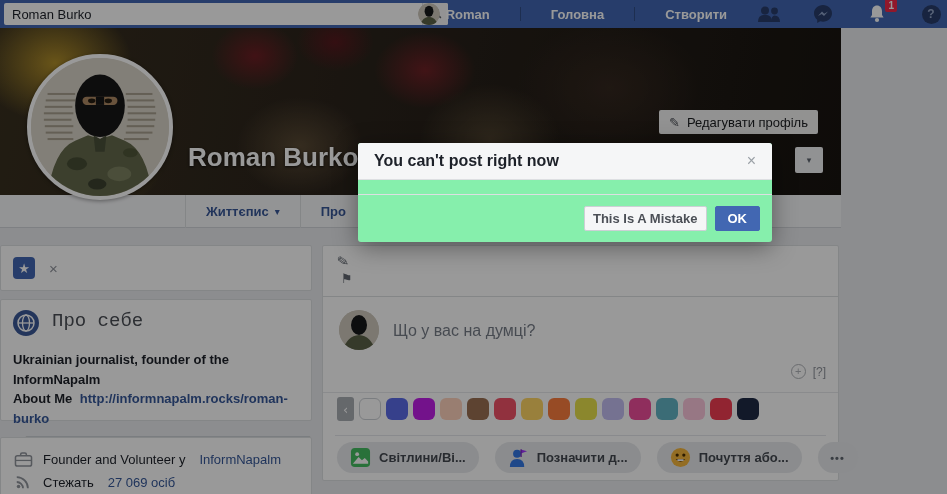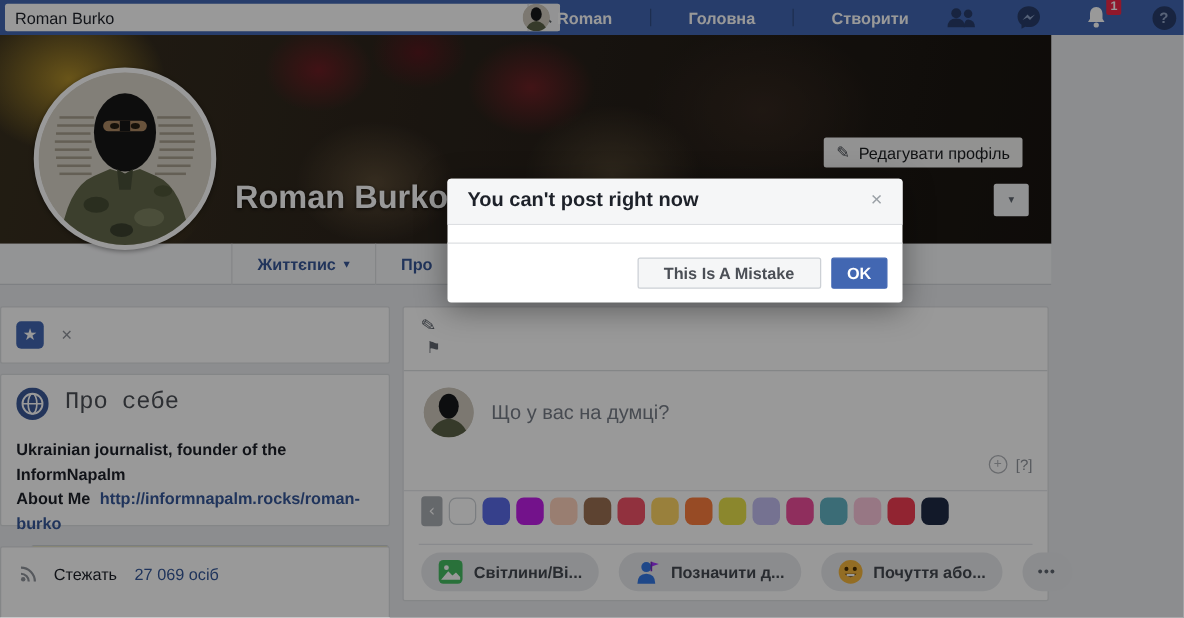--- a/index.html
+++ b/index.html
@@ -84,29 +84,29 @@
   .swatch { width:22px; height:22px; border-radius:6px; display:inline-block; cursor:pointer; }
   .swatch.white { border:1px solid #ccd0d5; }
   .comp-divider { position:absolute; left:12px; right:12px; top:189px; border-top:1px solid #e4e6eb; }
   .pill-row { position:absolute; left:14px; top:196px; display:flex; align-items:center; gap:16px; }
   .pill { height:31px; border-radius:16px; background:#e8eaed; border:none; display:flex; align-items:center; gap:8px; padding:0 13px; font-weight:bold; font-size:13px; color:#444950; cursor:pointer; font-family:inherit; white-space:nowrap; }
   .pill-ic { display:flex; flex:none; }
   .pill.more { width:40px; justify-content:center; padding:0; color:#606770; font-size:11px; letter-spacing:1px; }
 
   
   .overlay { position:absolute; inset:0; background:rgba(0,0,0,.40); z-index:50; }
-  .modal { position:absolute; left:358px; top:143px; width:364px; background:#ffffff; border-radius:3px; z-index:60; box-shadow:0 5px 25px rgba(0,0,0,.4); }
+  .modal { position:absolute; left:358px; top:143px; width:414px; background:#86efac; border-radius:3px; z-index:60; box-shadow:0 5px 25px rgba(0,0,0,.4); }
   .modal-head { background:#f5f6f7; border-bottom:1px solid #dddfe2; border-radius:3px 3px 0 0; padding:9px 16px; display:flex; align-items:center; }
   .modal-title { flex:1; font-weight:bold; font-size:16px; color:#1d2129; }
   .modal-x { color:#9aa0a6; font-size:16px; cursor:pointer; line-height:1; }
   .modal-body { padding:14px 13px 0; font-size:13.5px; letter-spacing:-0.15px; color:#1c1e21; line-height:1.45; }
   .modal-body b { margin-left:3px; }
   .learn { display:inline-block; margin-top:12px; font-size:13.5px; }
   .modal-foot { border-top:1px solid #dddfe2; margin-top:14px; padding:11px 12px; display:flex; justify-content:flex-end; gap:8px; }
-  .btn-sec { background:#f5f6f7; border:1px solid #ccd0d5; border-radius:2px; height:25px; padding:0 20px; font-weight:bold; font-size:13px; color:#4b4f56; cursor:pointer; font-family:inherit; }
+  .btn-sec { background:#f5f6f7; border:1px solid #ccd0d5; border-radius:2px; height:25px; padding:0 8px; font-weight:bold; font-size:13px; color:#4b4f56; cursor:pointer; font-family:inherit; }
   .btn-pri { background:#4267b2; border:1px solid #4267b2; border-radius:2px; height:25px; padding:0 12px; min-width:44px; font-weight:bold; font-size:13px; color:#fff; cursor:pointer; font-family:inherit; }
 </style>
 </head>
 <body>
 
 <div class="page">
 
   <header class="topbar">
     <div class="search">
       <input value="Roman Burko" style="">
@@ -238,20 +238,31 @@
       <span>Ukrainian journalist, founder of the InformNapalm</span><br>
       <span>About Me</span>
       <a class="link" style="margin-left:4px;">http://informnapalm.rocks/roman-burko</a>
     </div>
     <button class="edit-bio">Редагувати біографію</button>
   </div>
 
   <div class="card info-card">
     <div class="info-row">
       <span class="ic">
+          <svg width="19" height="17" viewBox="0 0 20 18">
+            <rect x="1.5" y="5" width="17" height="11" rx="2" fill="none" stroke="#90949c" stroke-width="1.6"></rect>
+            <path d="M7 5 V3.5 Q7 2 8.5 2 H11.5 Q13 2 13 3.5 V5" fill="none" stroke="#90949c" stroke-width="1.6"></path>
+            <line x1="1.5" y1="10" x2="18.5" y2="10" stroke="#90949c" stroke-width="1.3"></line>
+          </svg>
+        </span>
+      <span>Founder and Volunteer у</span>
+      <a class="link">InformNapalm</a>
+    </div>
+    <div class="info-row">
+      <span class="ic">
           <svg width="16" height="16" viewBox="0 0 18 18">
             <circle cx="4" cy="14" r="2" fill="#90949c"></circle>
             <path d="M2 9 a7 7 0 0 1 7 7" fill="none" stroke="#90949c" stroke-width="2"></path>
             <path d="M2 3.5 a12.5 12.5 0 0 1 12.5 12.5" fill="none" stroke="#90949c" stroke-width="2"></path>
           </svg>
         </span>
       <span>Стежать</span>
       <a class="link">27 069 осіб</a>
     </div>
   </div>

